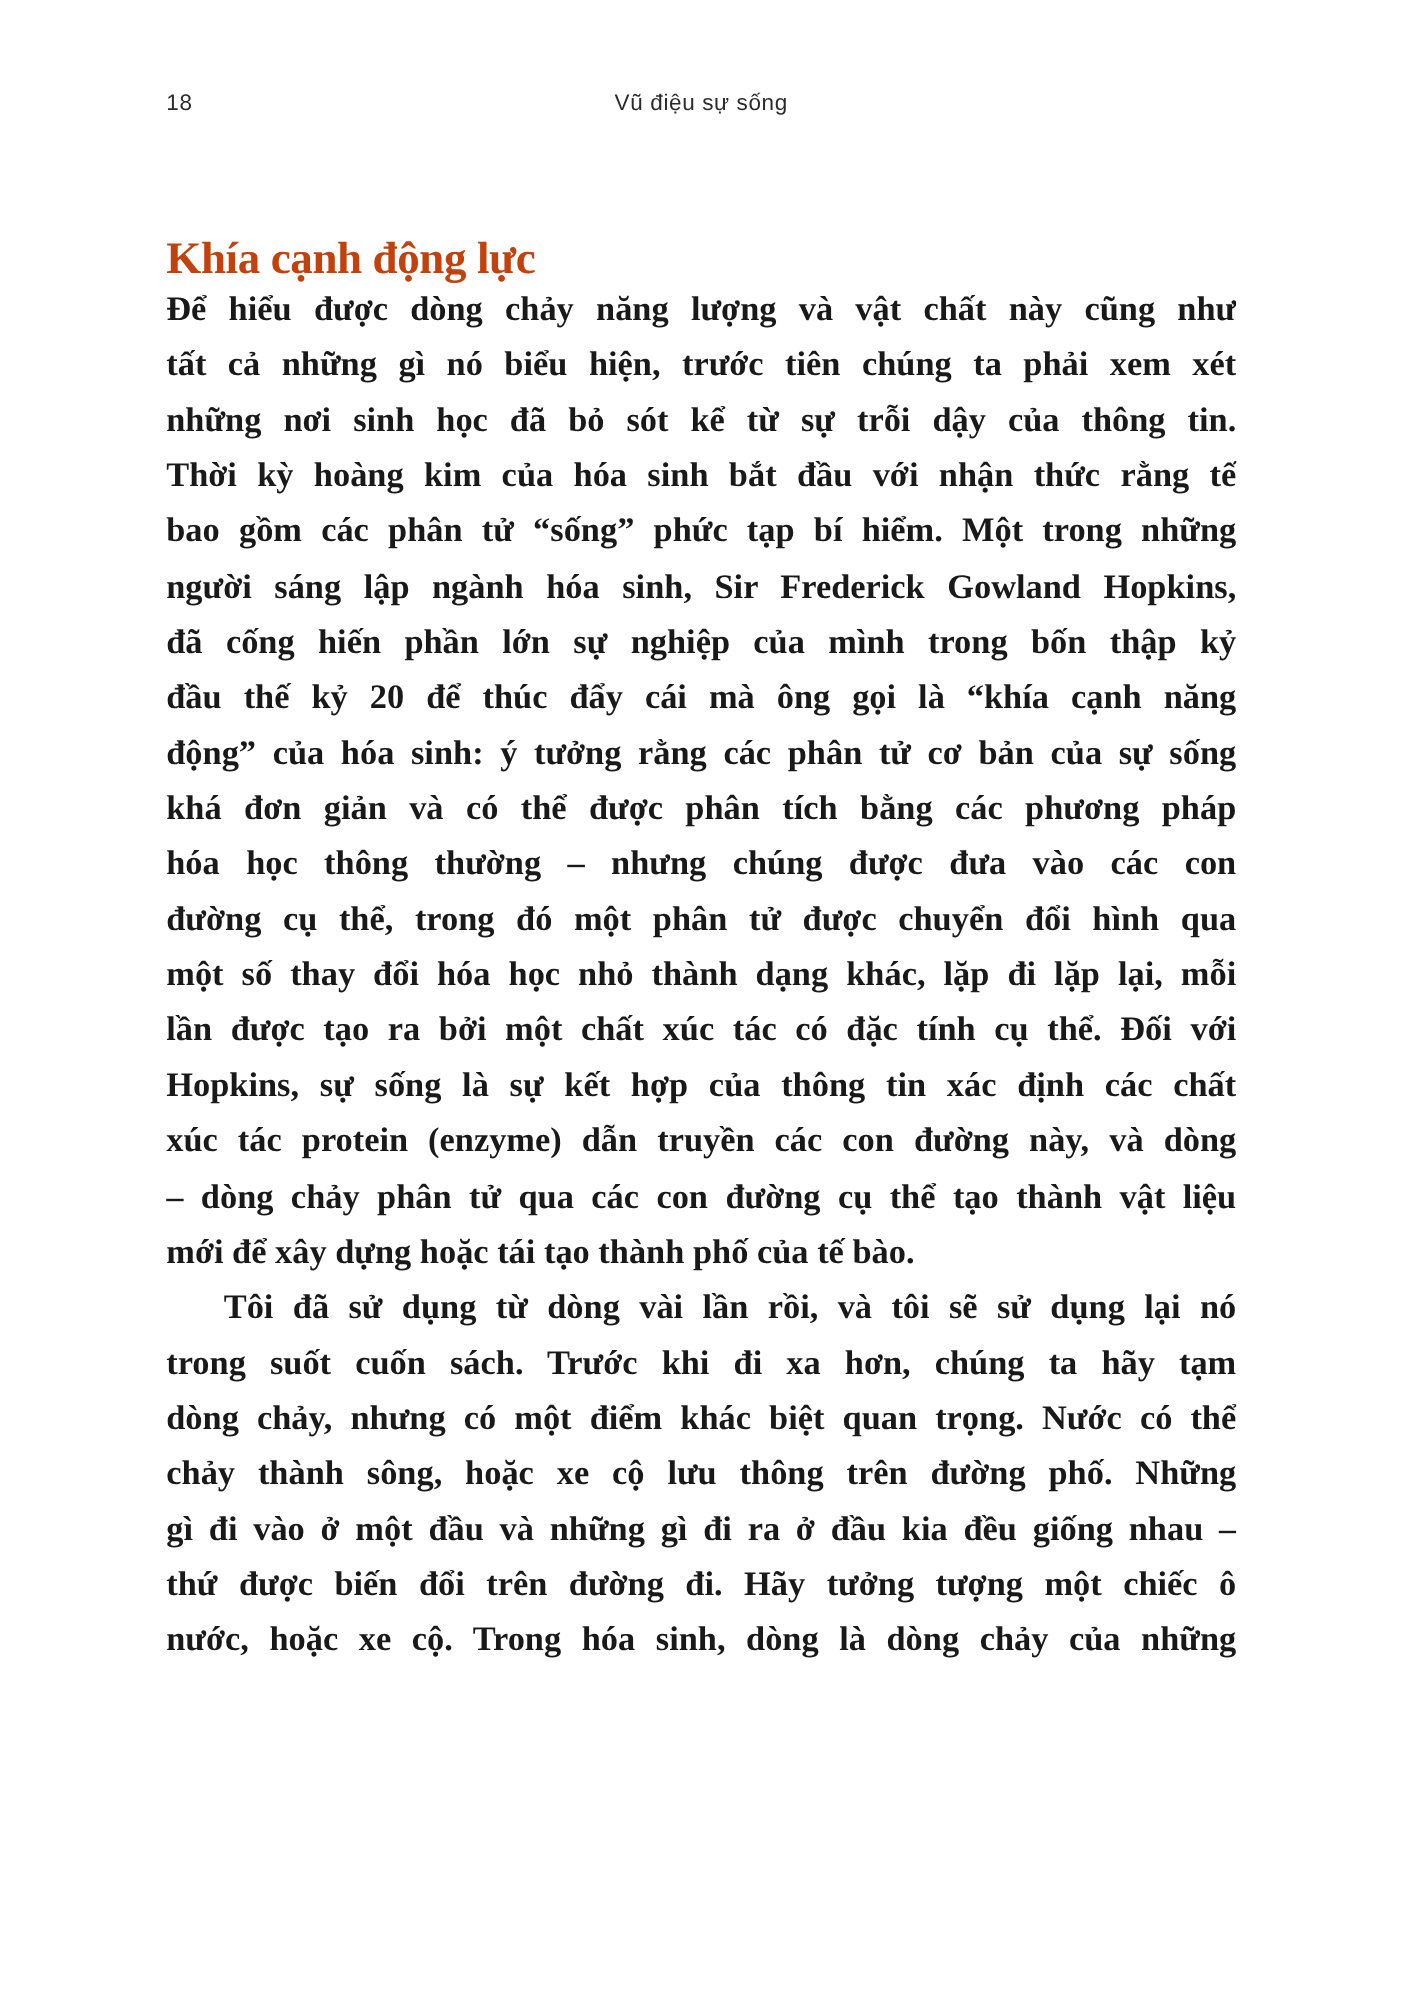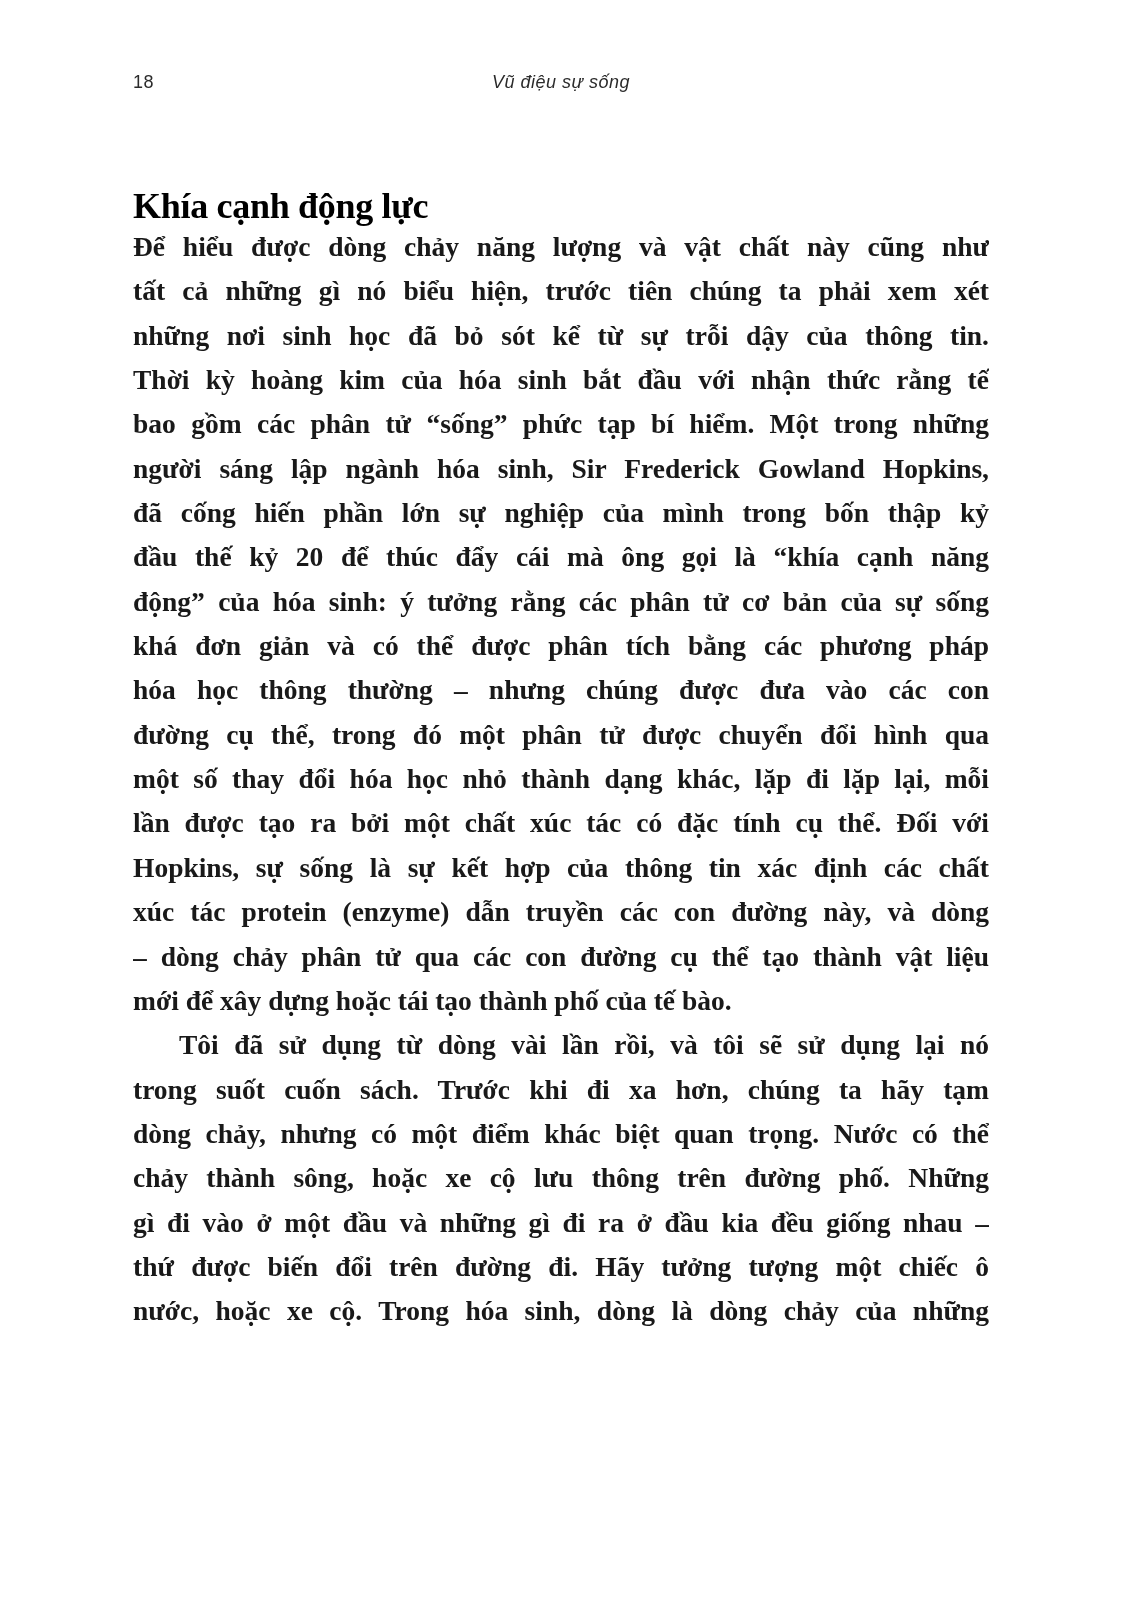--- a/index.html
+++ b/index.html
@@ -31,33 +31,32 @@
     left: 0;
     top: 0;
     letter-spacing: 0.5px;
   }
   .running-title {
     position: absolute;
     left: 0;
     right: 0;
     top: 0;
     text-align: center;
-    font-style: italic;
     letter-spacing: 0.5px;
   }
   .section-heading {
     position: absolute;
     top: 160px;
     left: 133px;
     width: 856px;
     font-family: "Liberation Serif", "DejaVu Serif", serif;
     font-weight: 700;
     font-size: 36px;
     line-height: 44px;
-    color: #000000;
+    color: #c2410c;
     letter-spacing: -0.3px;
   }
   .body-text {
     position: absolute;
     top: 225px;
     left: 133px;
     width: 856px;
     font-family: "Liberation Serif", "DejaVu Serif", serif;
     font-size: 27.5px;
     color: #191919;

